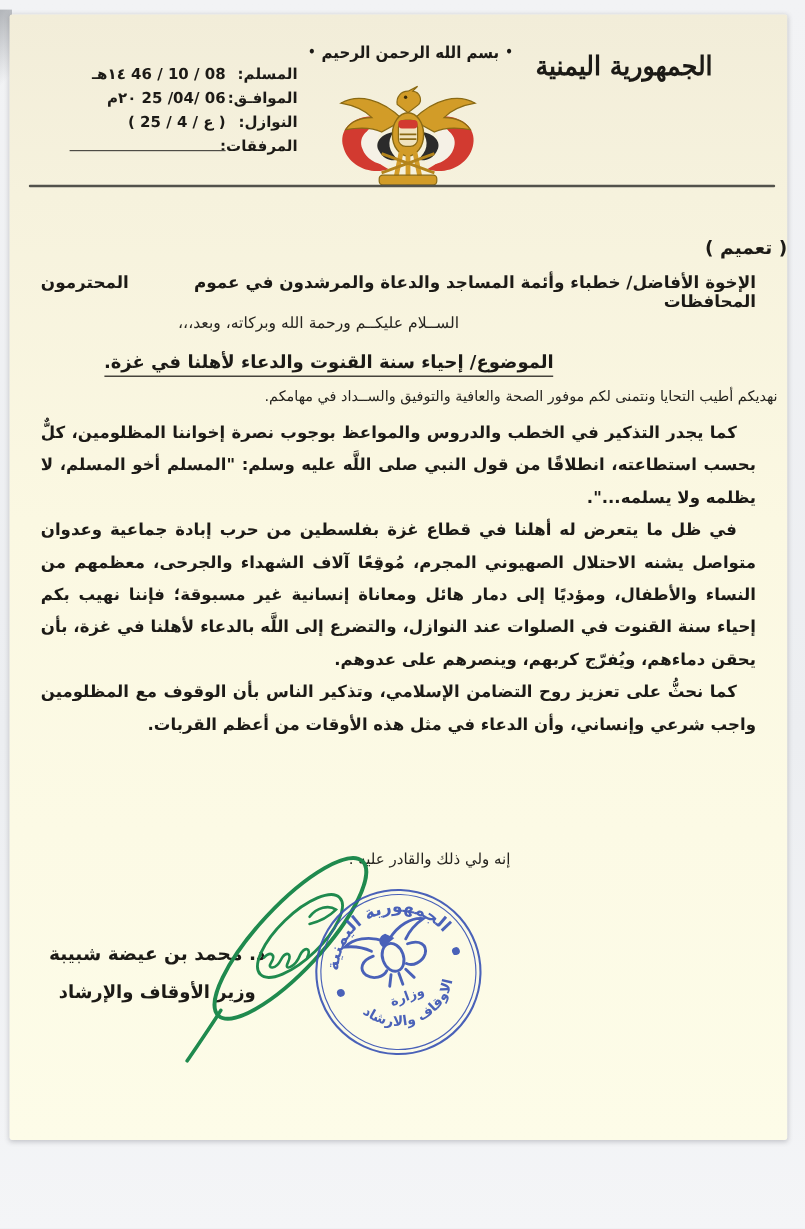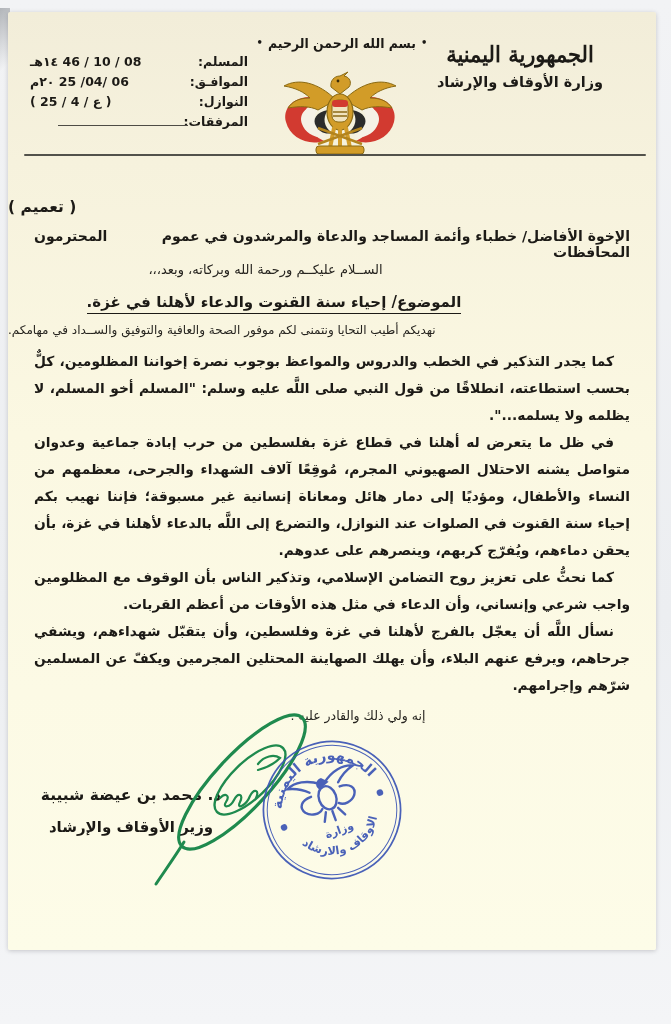--- a/index.html
+++ b/index.html
@@ -13,37 +13,37 @@
   
   .hdr-right{position:absolute;top:30px;right:18px;width:236px;text-align:center;direction:rtl;}
   .hdr-country{font-family:"DejaVu Serif",serif;font-weight:bold;font-size:21px;line-height:26px;
     transform:scaleY(1.05);letter-spacing:-1px;}
   .hdr-ministry{font-weight:bold;font-size:14.5px;line-height:20px;margin-top:4px;}
   .hdr-minister{font-family:"DejaVu Serif",serif;font-weight:bold;font-size:27px;line-height:32px;margin-top:2px;
     letter-spacing:-1px;}
   .hdr-left{position:absolute;top:42px;left:22px;width:218px;direction:rtl;font-size:12.5px;font-weight:bold;}
   .hdr-row{display:flex;align-items:baseline;height:20px;}
   .hdr-label{width:60px;flex:none;}
-  .hdr-value{flex:1;direction:rtl;unicode-bidi:plaintext;text-align:left;}
+  .hdr-value{flex:1;direction:rtl;unicode-bidi:plaintext;text-align:right;}
   .attach-line{display:inline-block;width:130px;border-bottom:1.4px solid #4e4c45;height:11px;}
   .bismillah{position:absolute;top:24px;left:224px;width:220px;text-align:center;
     font-weight:bold;font-size:12.5px;direction:rtl;transform:scaleY(1.1);}
   .bismillah .dot{font-size:10px;vertical-align:2px;padding:0 5px;}
   .emblem{position:absolute;top:52px;left:266px;}
   .divider{position:absolute;top:142px;left:16px;width:622px;height:2.4px;background:#52524b;border-radius:1px;}
   
-  .circ{position:absolute;top:186px;left:0;width:648px;text-align:left;font-weight:bold;font-size:15.5px;direction:rtl;}
+  .circ{position:absolute;top:186px;left:0;width:648px;text-align:right;font-weight:bold;font-size:15.5px;direction:rtl;}
   .addr-row{position:absolute;top:216px;left:26px;right:26px;display:flex;justify-content:space-between;
     direction:rtl;font-weight:bold;font-size:14px;}
   .salutation{position:absolute;top:250px;left:0;width:515px;text-align:center;font-size:13px;font-weight:500;
     direction:rtl;color:#26241f;}
   .subject{position:absolute;top:281px;left:0;width:532px;text-align:center;font-weight:bold;font-size:15px;
     direction:rtl;}
   .subject span{border-bottom:1.6px solid #1c1a16;padding-bottom:2px;}
-  .greeting{position:absolute;top:311px;left:0;width:640px;text-align:left;font-size:12px;font-weight:500;
+  .greeting{position:absolute;top:311px;left:0;width:640px;text-align:right;font-size:12px;font-weight:500;
     direction:rtl;color:#26241f;}
   .paras{position:absolute;top:336px;left:26px;right:26px;direction:rtl;text-align:justify;
     font-size:13.8px;font-weight:600;line-height:27px;}
   .paras p{margin:0;text-indent:16px;}
   .closing{position:absolute;top:696px;left:160px;width:380px;text-align:center;font-size:12.5px;font-weight:500;
     direction:rtl;color:#26241f;}
   
   .sig-block{position:absolute;top:772px;left:18px;width:210px;text-align:center;direction:rtl;font-weight:bold;}
   .sig-name{font-size:15.5px;line-height:22px;}
   .sig-title{font-size:15px;line-height:22px;margin-top:10px;}
@@ -51,21 +51,20 @@
   .stamp{position:absolute;top:722px;left:248px;opacity:.92;}
 </style>
 </head>
 <body>
 
 <div class="photo-bg">
   <div class="paper">
 
     <div class="hdr-right">
       <div class="hdr-country">الجمهورية اليمنية</div>
-      <div class="hdr-ministry">وزارة الأوقاف والإرشاد</div>
     </div>
 
     <div class="bismillah"><span class="dot">•</span><span>بسم الله الرحمن الرحيم</span><span class="dot">•</span></div>
 
     <svg class="emblem" width="132" height="92" viewBox="0 0 132 92">
 
       <path d="M52,34 C20,28 8,44 12,58 C16,74 34,82 50,77 C36,70 28,60 30,50 C32,42 40,37 52,34 Z" fill="#d23a30"></path>
       <path d="M80,34 C112,28 124,44 120,58 C116,74 98,82 82,77 C96,70 104,60 102,50 C100,42 92,37 80,34 Z" fill="#d23a30"></path>
       <path d="M52,40 C32,40 24,50 28,60 C31,69 42,75 52,73 C42,66 38,56 42,48 Z" fill="#f5f1e6"></path>
       <path d="M80,40 C100,40 108,50 104,60 C101,69 90,75 80,73 C90,66 94,56 90,48 Z" fill="#f5f1e6"></path>
@@ -120,21 +119,20 @@
     <div class="salutation">الســلام عليكــم ورحمة الله وبركاته، وبعد،،،</div>
 
     <div class="subject"><span>الموضوع/ إحياء سنة القنوت والدعاء لأهلنا في غزة.</span></div>
 
     <div class="greeting">نهديكم أطيب التحايا ونتمنى لكم موفور الصحة والعافية والتوفيق والســداد في مهامكم.</div>
 
     <div class="paras">
       <p>كما يجدر التذكير في الخطب والدروس والمواعظ بوجوب نصرة إخواننا المظلومين، كلٌّ بحسب استطاعته، انطلاقًا من قول النبي صلى اللَّه عليه وسلم: "المسلم أخو المسلم، لا يظلمه ولا يسلمه...".</p>
       <p>في ظل ما يتعرض له أهلنا في قطاع غزة بفلسطين من حرب إبادة جماعية وعدوان متواصل يشنه الاحتلال الصهيوني المجرم، مُوقِعًا آلاف الشهداء والجرحى، معظمهم من النساء والأطفال، ومؤديًا إلى دمار هائل ومعاناة إنسانية غير مسبوقة؛ فإننا نهيب بكم إحياء سنة القنوت في الصلوات عند النوازل، والتضرع إلى اللَّه بالدعاء لأهلنا في غزة، بأن يحقن دماءهم، ويُفرّج كربهم، وينصرهم على عدوهم.</p>
       <p>كما نحثُّ على تعزيز روح التضامن الإسلامي، وتذكير الناس بأن الوقوف مع المظلومين واجب شرعي وإنساني، وأن الدعاء في مثل هذه الأوقات من أعظم القربات.</p>
-      <p>نسأل اللَّه أن يعجّل بالفرج لأهلنا في غزة وفلسطين، وأن يتقبّل شهداءهم، ويشفي جرحاهم، ويرفع عنهم البلاء، وأن يهلك الصهاينة المحتلين المجرمين ويكفّ عن المسلمين شرّهم وإجرامهم.</p>
     </div>
 
     <div class="closing">إنه ولي ذلك والقادر عليه .</div>
 
     <div class="sig-block">
       <div class="sig-name">د. محمد بن عيضة شبيبة</div>
       <div class="sig-title">وزير الأوقاف والإرشاد</div>
     </div>
 
     <svg class="sig-ink" width="200" height="200" viewBox="0 0 200 200">

